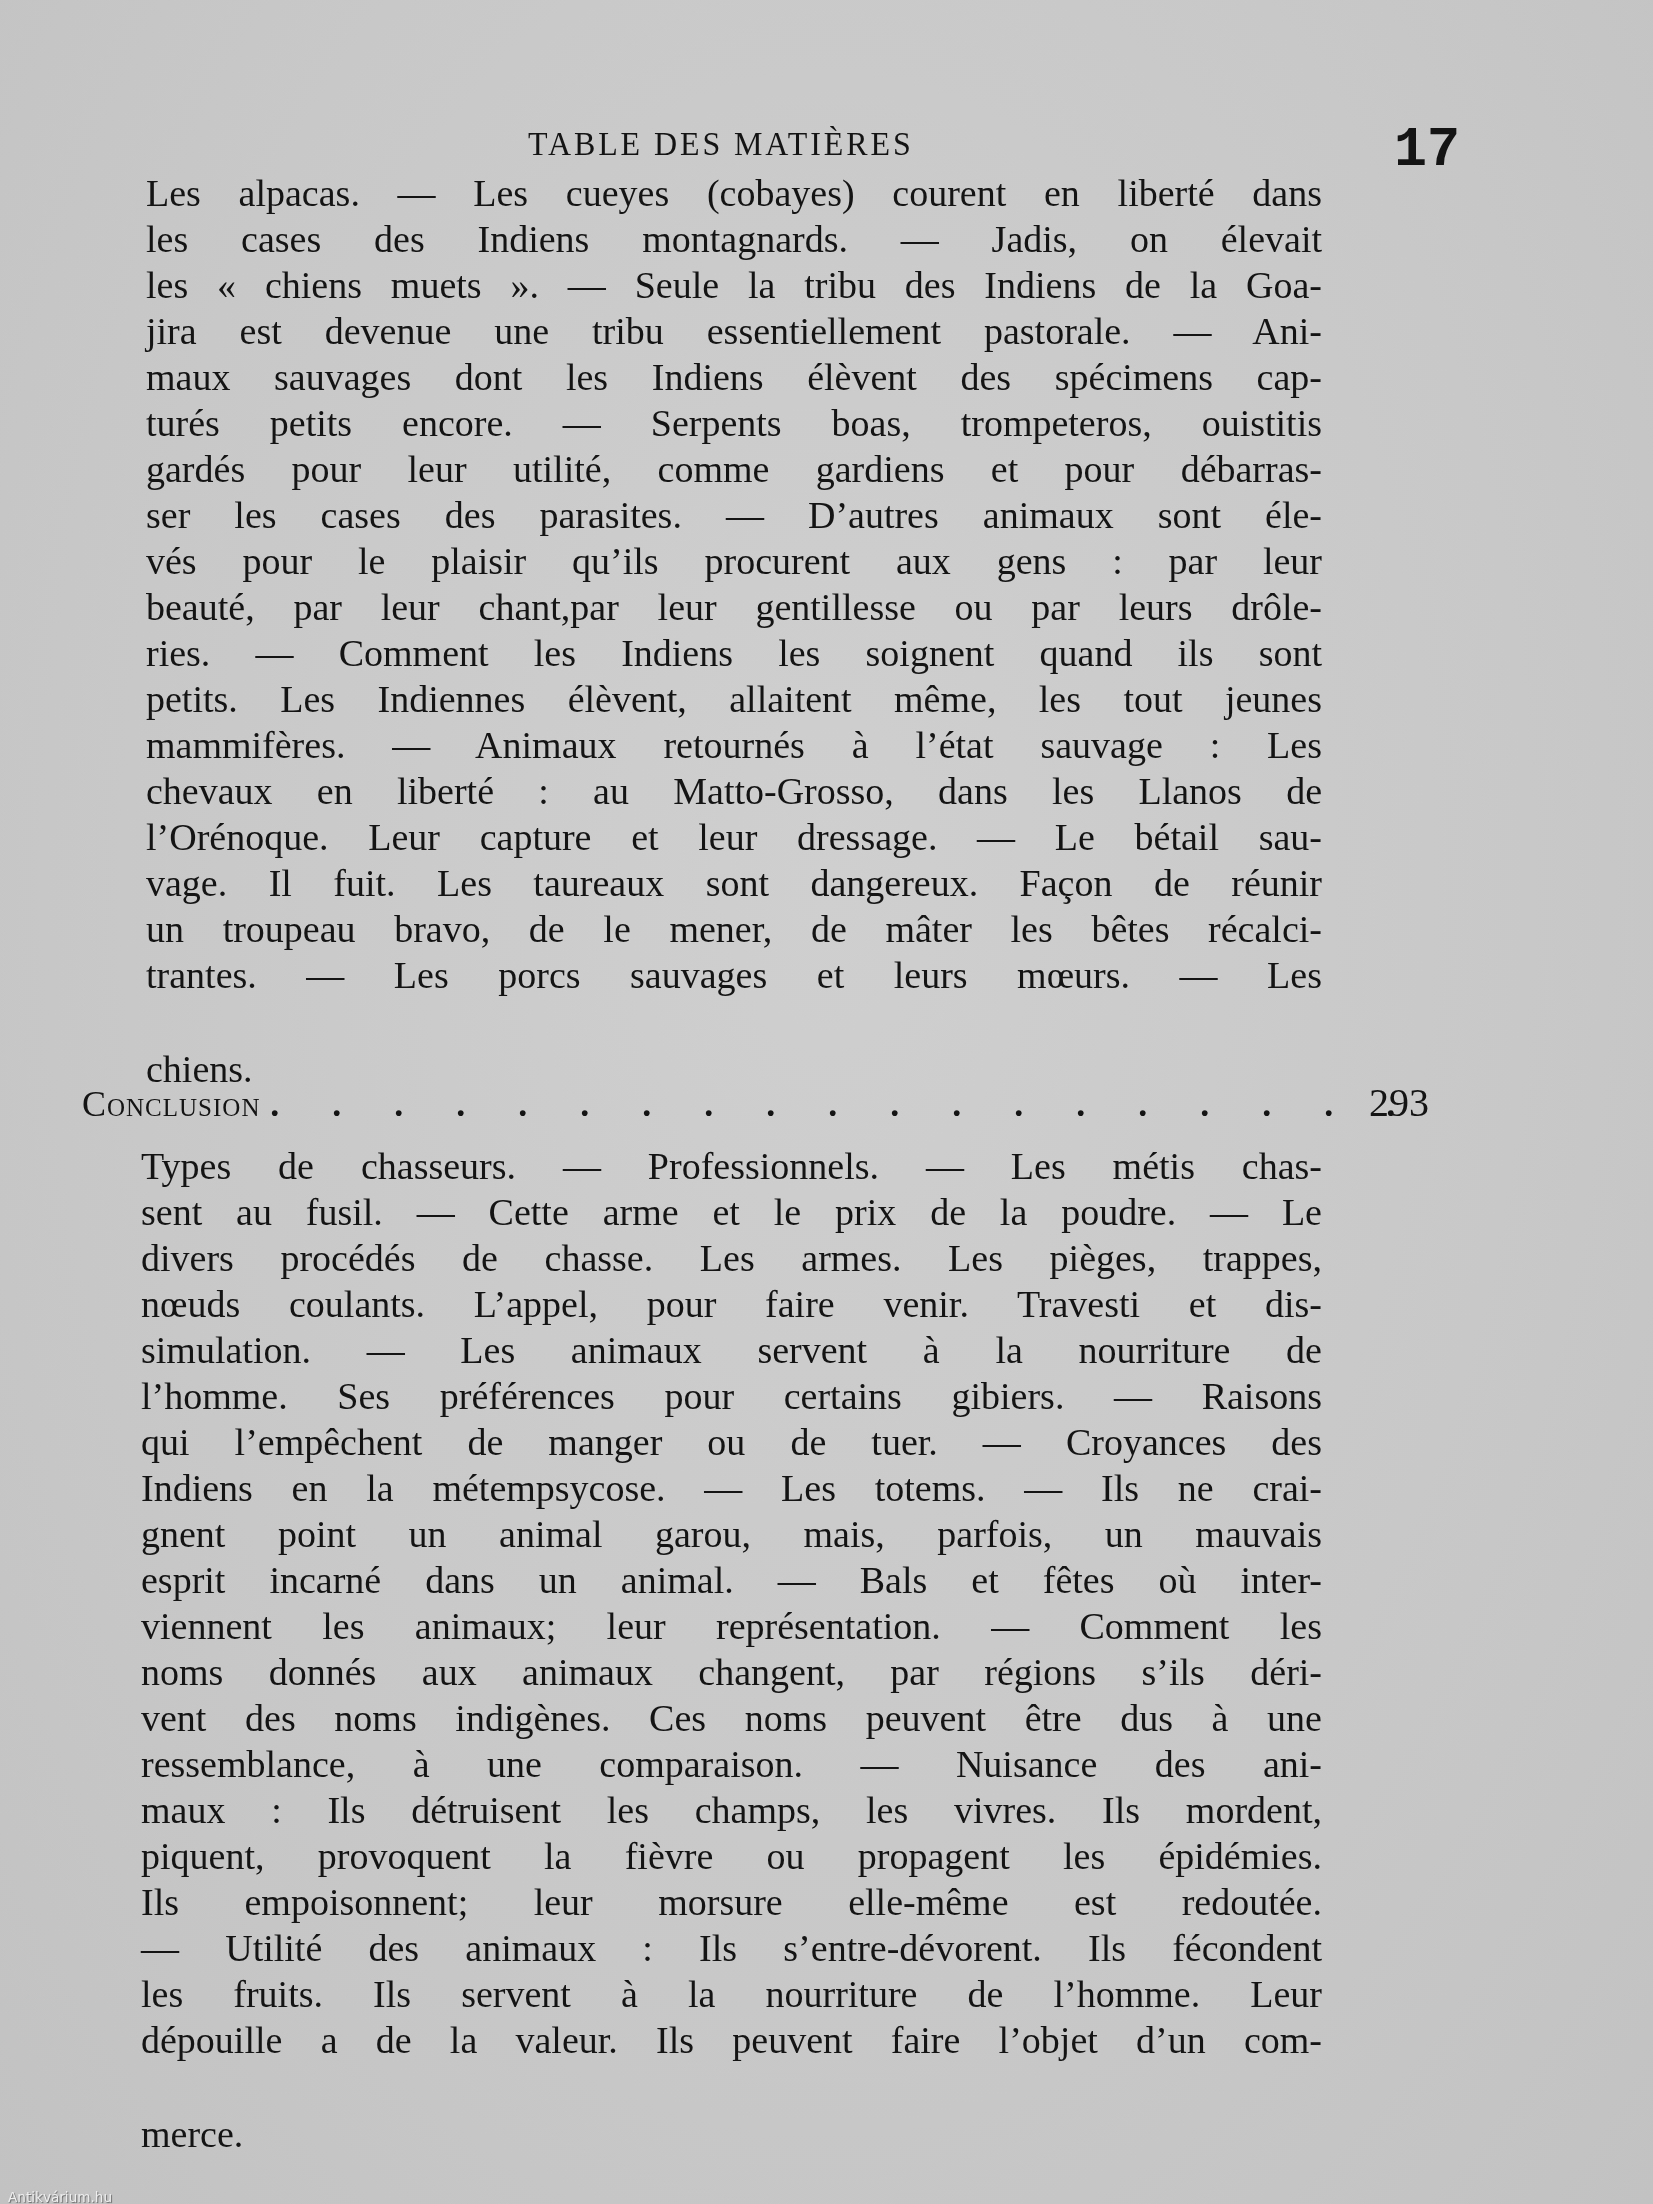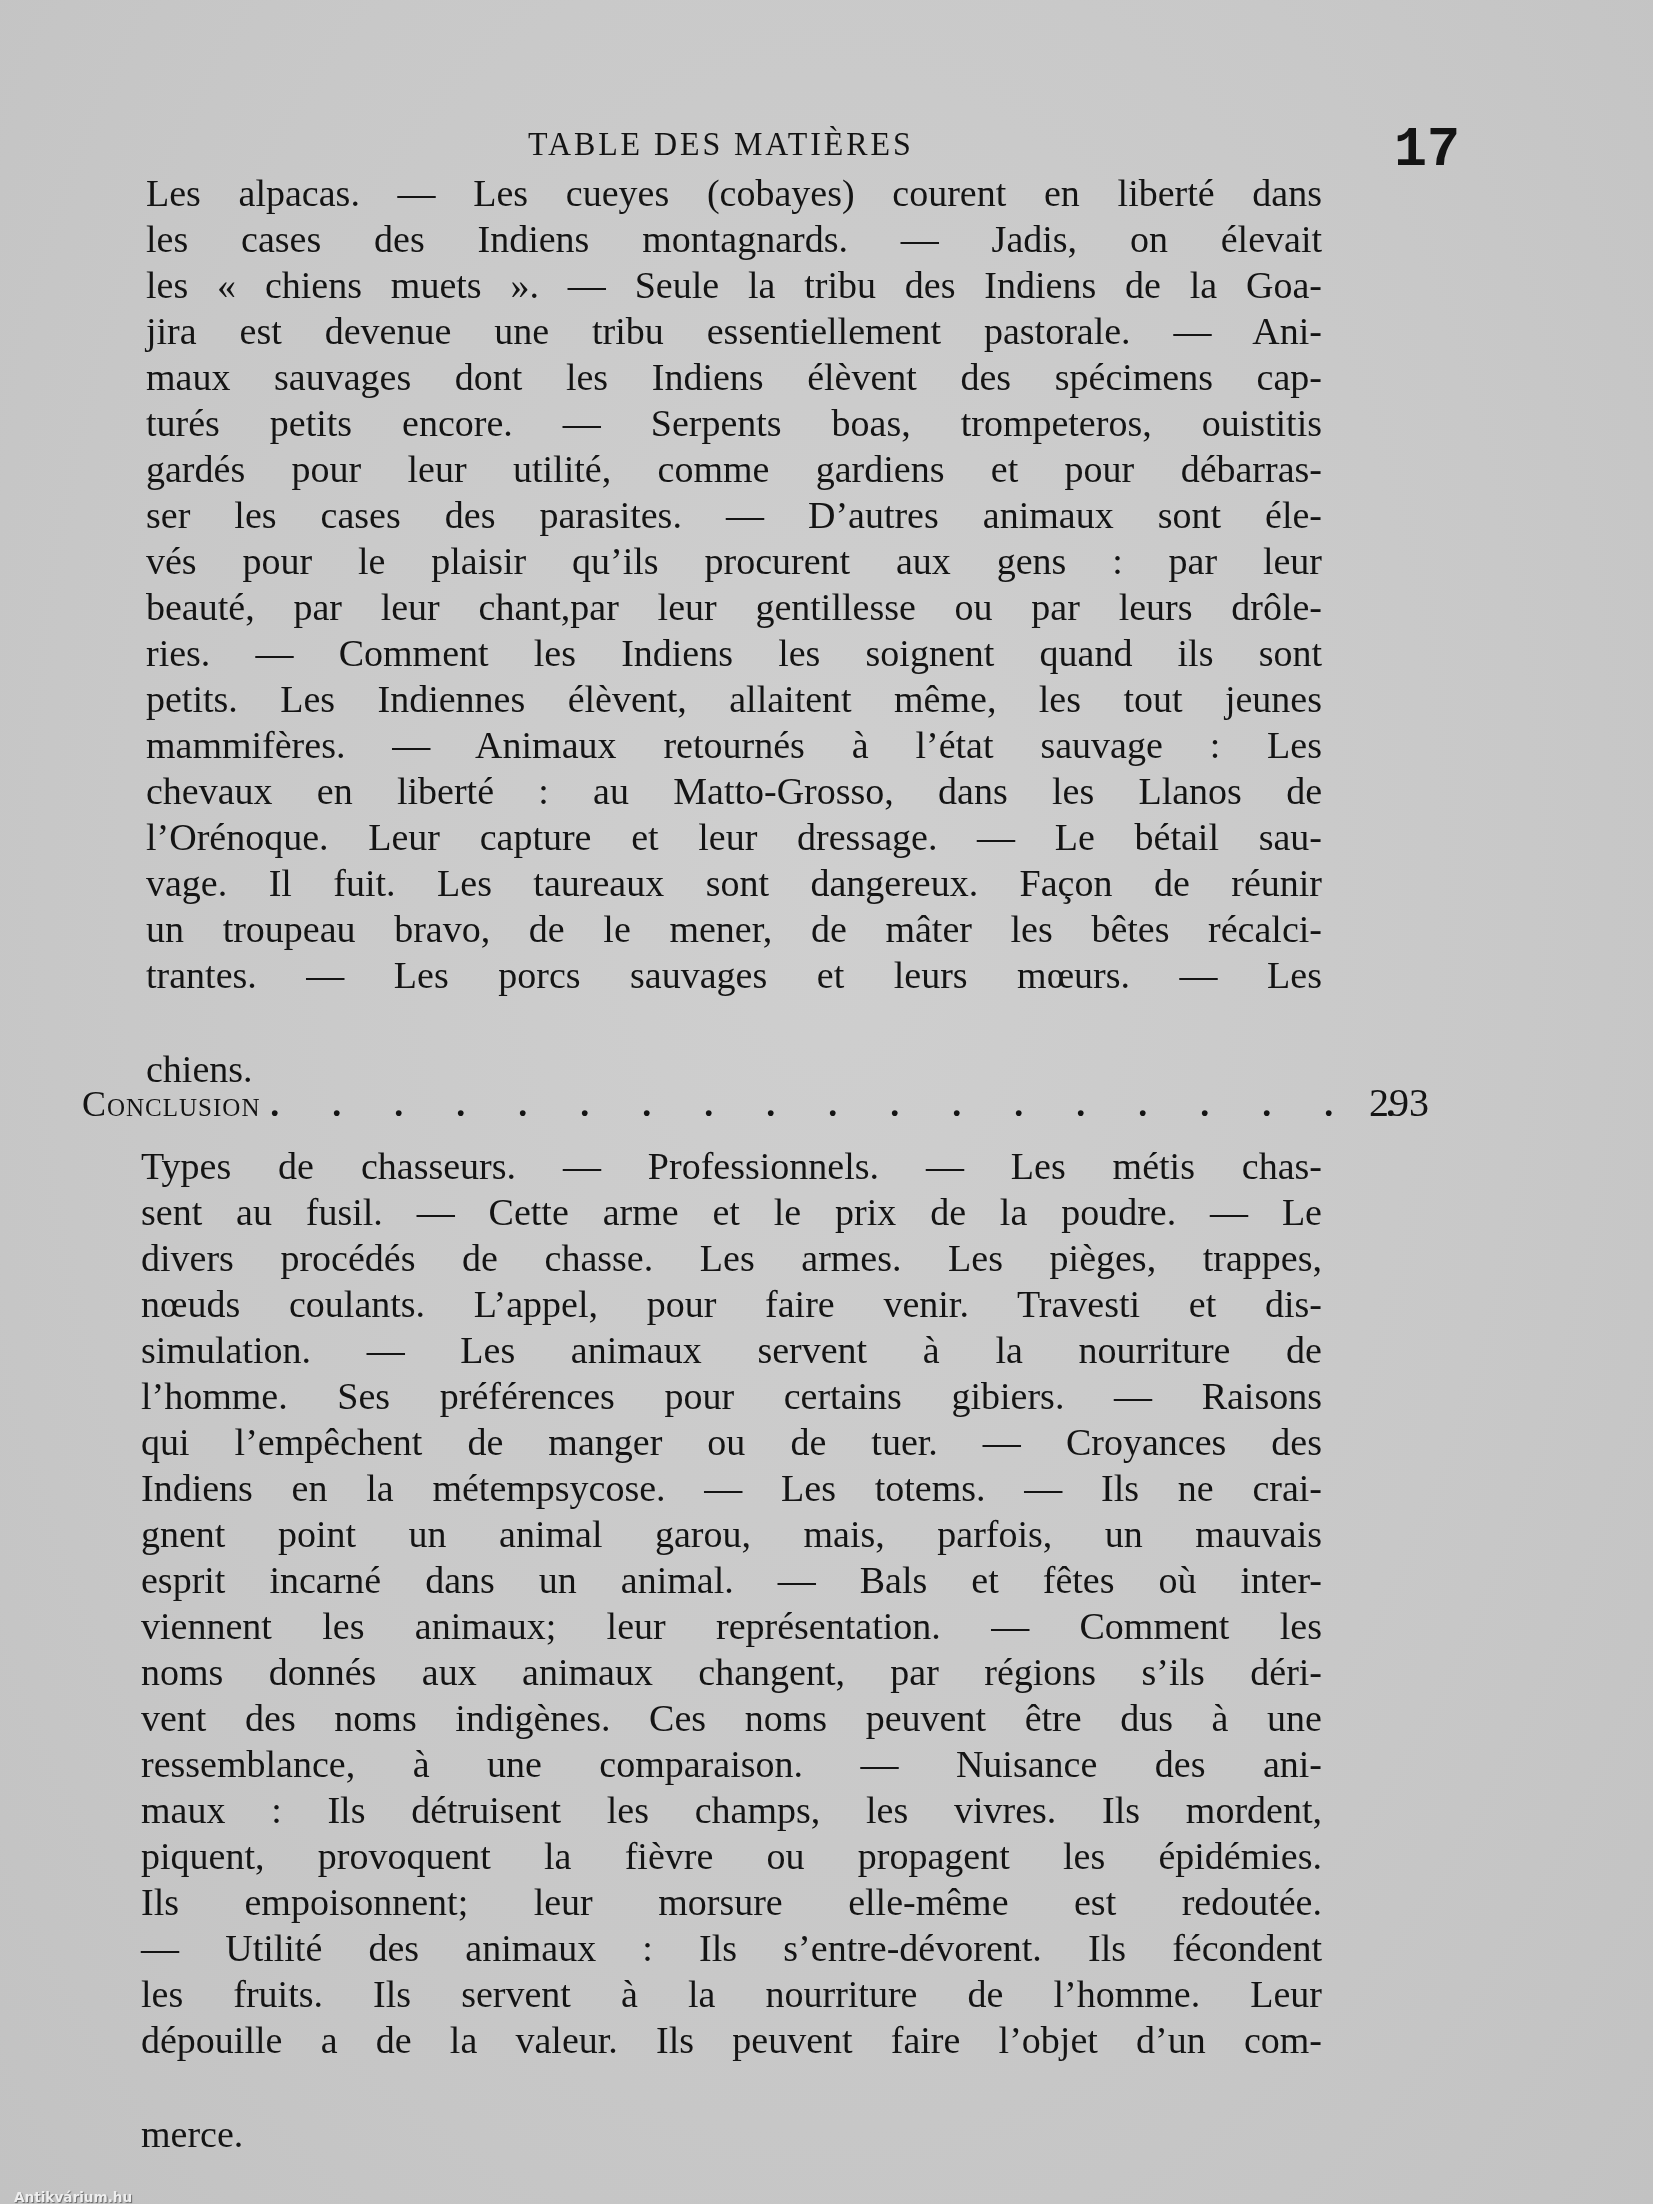--- a/index.html
+++ b/index.html
@@ -103,25 +103,25 @@
     }
     .section-page {
       font-size: 40px;
       position: absolute;
       left: 1287px;
       top: -3.9px;
       text-align: right;
     }
     .watermark {
       position: absolute;
-      left: 14px;
+      left: 8px;
       top: 2189px;
       font-family: "DejaVu Sans", sans-serif;
       font-size: 13.6px;
-      font-weight: bold;
+      font-weight: normal;
       color: #eeeeee;
       text-shadow: 1px 1px 1px #666;
     }
   </style>
 </head>
 <body>
 
 <div class="page">
 
   <div class="running-head">

